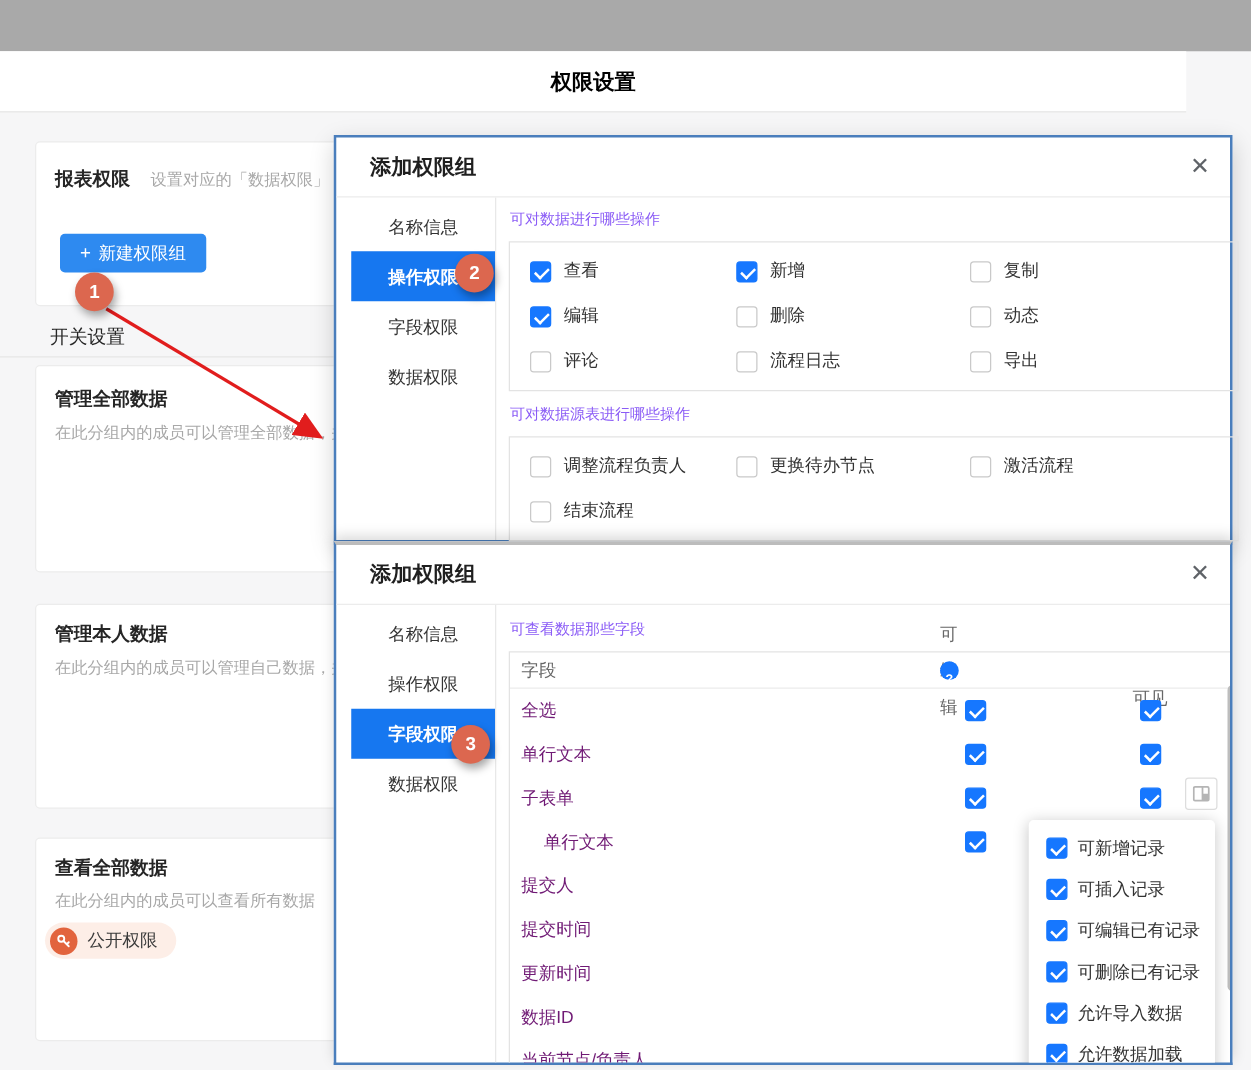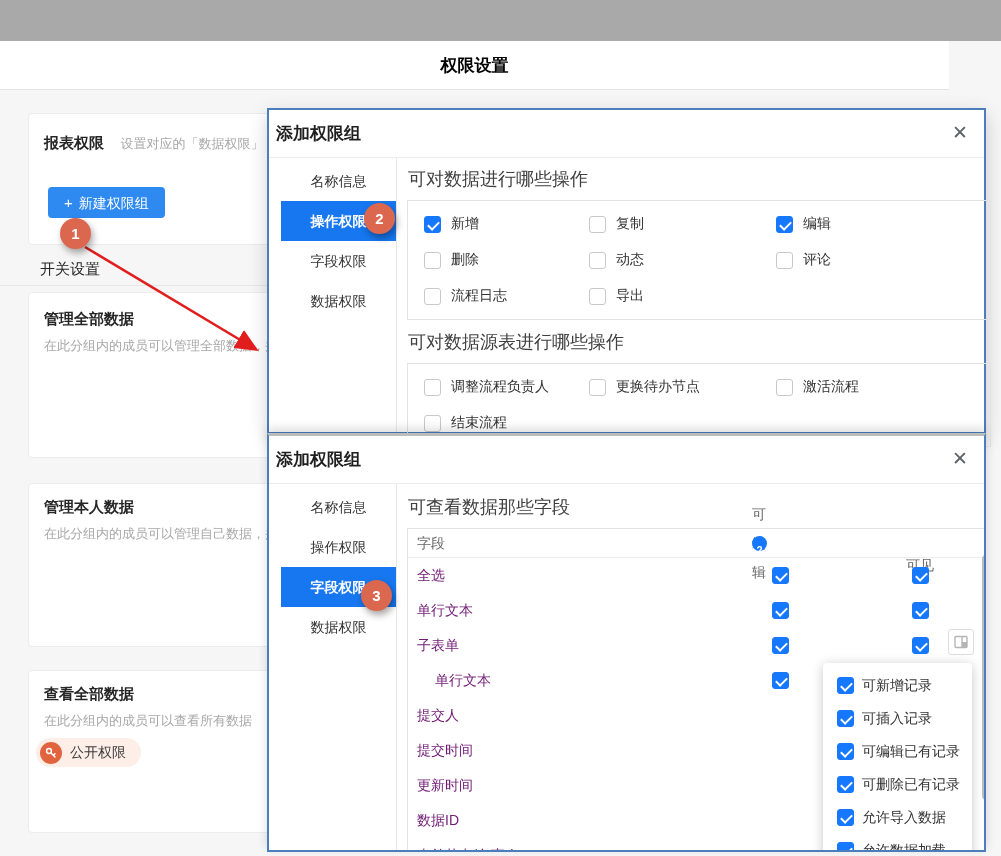--- a/index.html
+++ b/index.html
@@ -43,29 +43,29 @@
   .badge-3 { left:361px; top:580px; }
   .arrow-svg { position:absolute; left:0; top:0; z-index:25; pointer-events:none; }
 
   
   .modal { position:absolute; left:267px; width:719px; background:#fff;
            border:2px solid #4a7ebc; }
   .modal-1 { top:108px; height:326px; z-index:10; box-shadow:0 6px 18px rgba(0,0,0,0.18); }
   .modal-2 { top:433px; height:419px; z-index:20; border-top:3px solid #bcbcbc;
              box-shadow:0 -4px 10px rgba(0,0,0,0.15); overflow:hidden; }
   .m-header { position:relative; height:48px; border-bottom:1px solid #ececec; }
-  .m-title { padding-left:7px; line-height:47px; font-size:17px; font-weight:bold; color:#1f1f1f; }
+  .m-title { padding-left:27px; line-height:47px; font-size:17px; font-weight:bold; color:#1f1f1f; }
   .m-close { position:absolute; right:16px; top:11px; font-size:19px; color:#5f6368; cursor:pointer; }
   .m-body { display:flex; height:calc(100% - 48px);padding-left:12px; }
   .m-side { width:116px; border-right:1px solid #e8e8e8; padding-top:3px; flex:0 0 auto; }
   .tab { height:40px; line-height:40px; text-align:center; font-size:14px; color:#333; cursor:pointer; }
   .tab.active { background:#1677f0; color:#fff; font-weight:600; }
   .m-main { flex:1; padding:8px 9px 0 10px; position:relative; }
   .modal-2 .m-main { padding-top:10px; }
-  .sec-title { font-size:18px; color:#404040; margin:1px 0 9px 1px; }
+  .sec-title { font-size:12px; color:#8b5cf6; margin:1px 0 9px 1px; }
   .sec-title.second { margin-top:10px; }
 
   
   .opt-box { width:584px; border:1px solid #e3e3e3; padding:5px 0 5px 16px;
              display:grid; grid-template-columns:165px 187px 1fr; margin-bottom:0; }
   .opt { height:36px; display:flex; align-items:center; gap:10px; font-size:14px; color:#333; cursor:pointer; }
 
   
   .cb { width:17px; height:17px; border:1px solid #c9c9c9; border-radius:3px; background:#fff;
         position:relative; flex:0 0 auto; cursor:pointer; }
@@ -163,20 +163,24 @@
           <div class="tab">名称信息</div>
           <div class="tab active">操作权限</div>
           <div class="tab">字段权限</div>
           <div class="tab">数据权限</div>
         </div>
       <div class="m-main">
         <div class="sec-title">可对数据进行哪些操作</div>
         <div class="opt-box">
             <div class="opt">
               <span class="cb on"></span>
+              <span>查看</span>
+            </div>
+            <div class="opt">
+              <span class="cb on"></span>
               <span>新增</span>
             </div>
             <div class="opt">
               <span class="cb"></span>
               <span>复制</span>
             </div>
             <div class="opt">
               <span class="cb on"></span>
               <span>编辑</span>
             </div>

